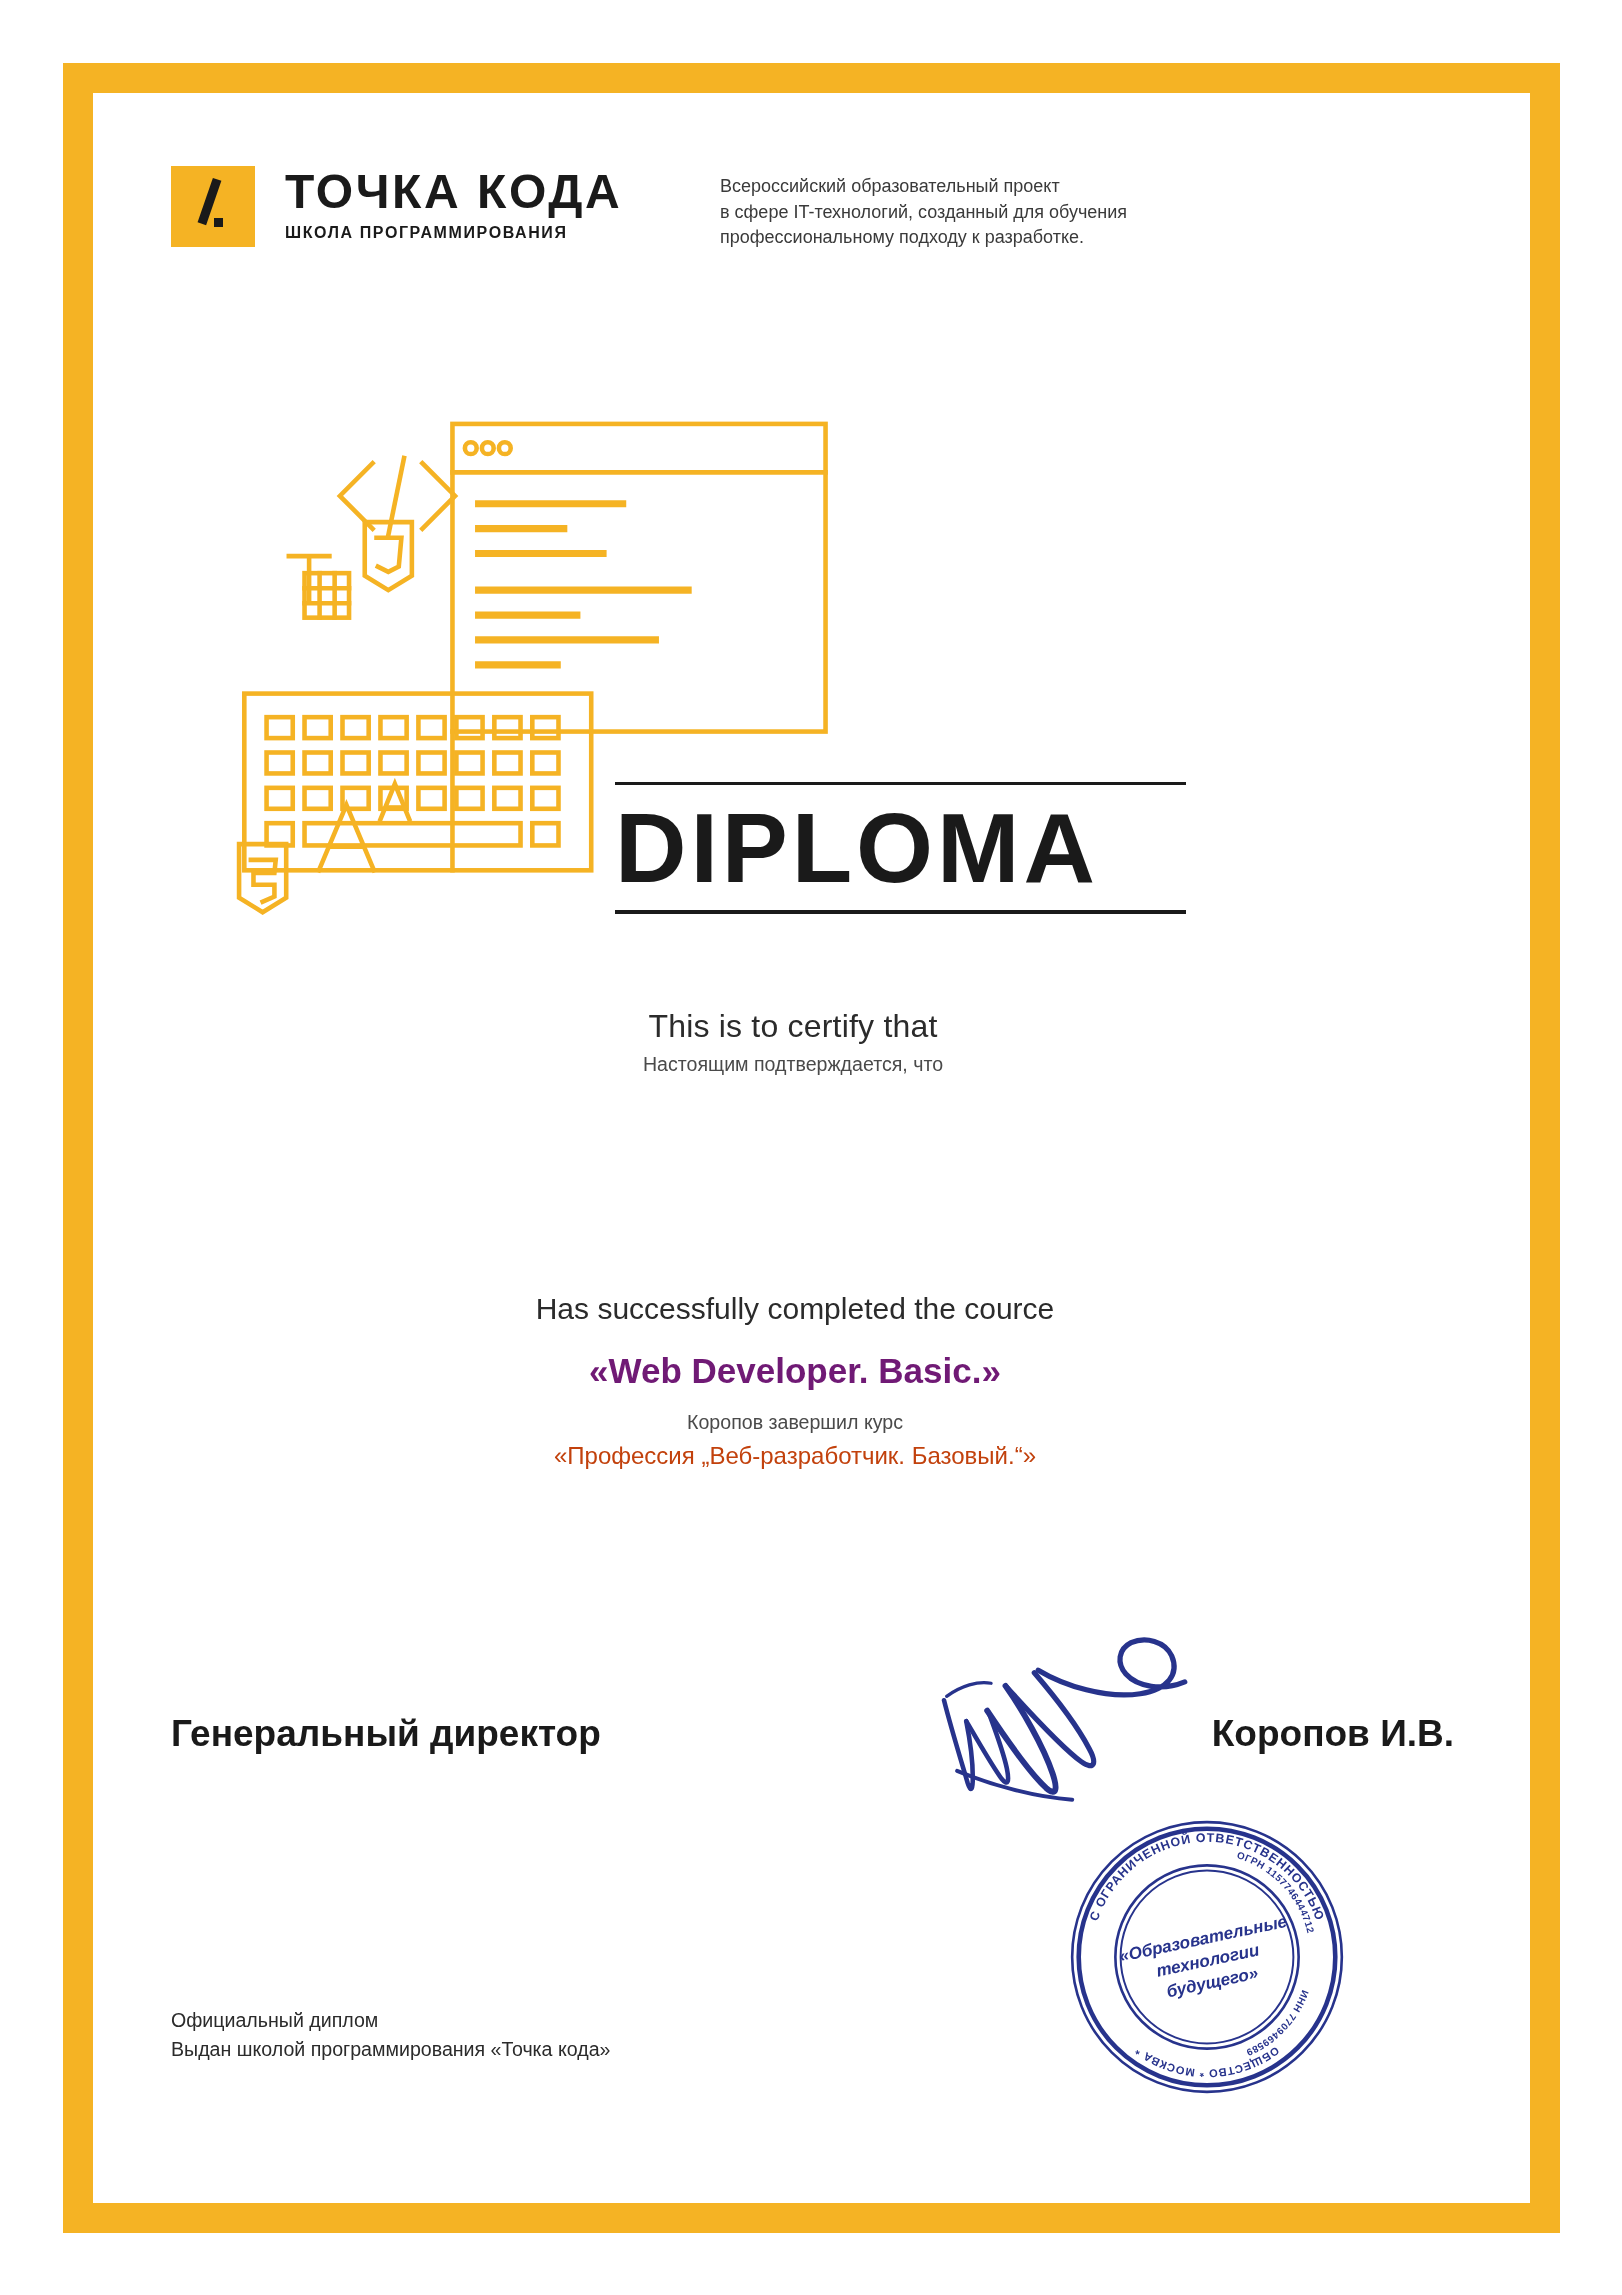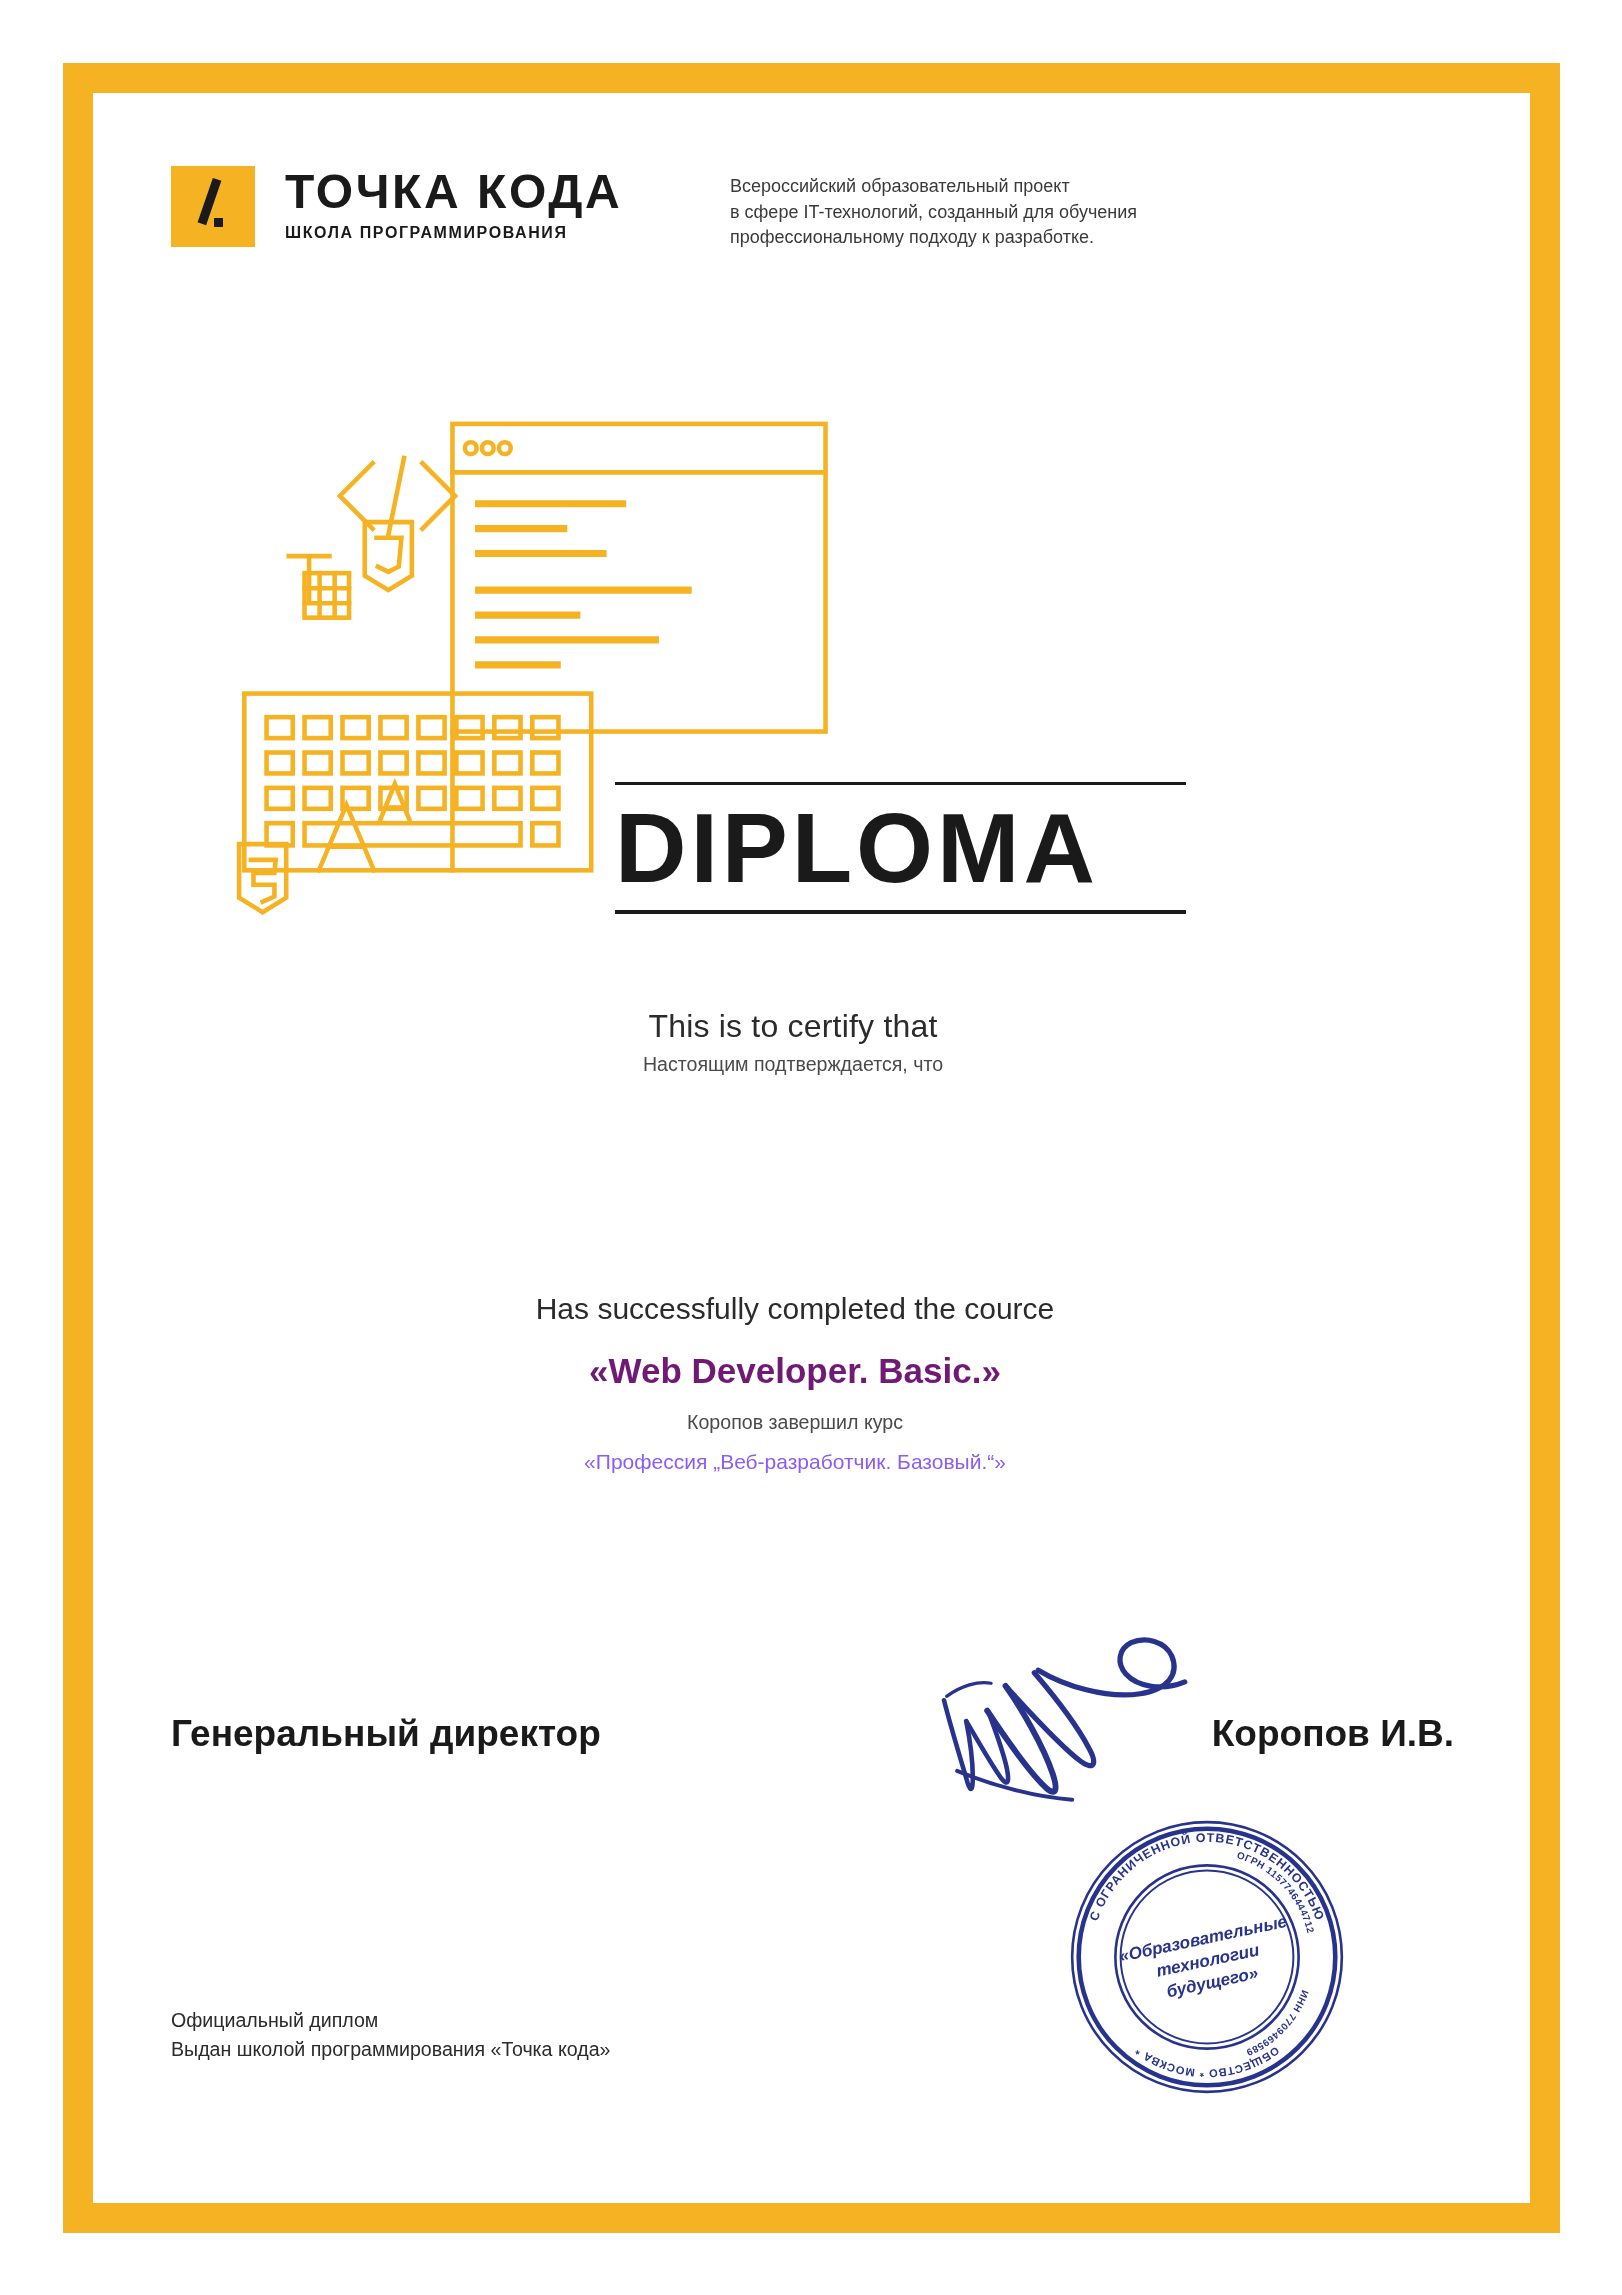--- a/index.html
+++ b/index.html
@@ -88,21 +88,21 @@
   }
   .logo-sub {
     font-size: 16px;
     font-weight: bold;
     letter-spacing: 1.6px;
     color: #1A1A1A;
     margin-top: 8.5px;
     white-space: nowrap;
   }
   .header-desc {
-    margin-left: 22px;
+    margin-left: 12px;
     padding-top: 9.2px;
     font-size: 18px;
     line-height: 1.42;
     color: #3A3A3A;
   }
   
   .illustration {
     position: absolute;
     left: 171px;
     top: 412px;
@@ -174,23 +174,23 @@
     font-weight: bold;
     color: #701a75;
     margin-top: 25px;
   }
   .course-ru-1 {
     font-size: 19.6px;
     color: #4A4A4A;
     margin-top: 19.6px;
   }
   .course-ru-2 {
-    font-size: 21px;
-    color: #8b5cf6;
-    margin-top: 16px;
+    font-size: 24px;
+    color: #c2410c;
+    margin-top: 8px;
   }
   
   .sign-row {
     position: absolute;
     left: 171px;
     top: 1695px;
     width: 1283px;
     height: 85px;
   }
   .sign-title {

